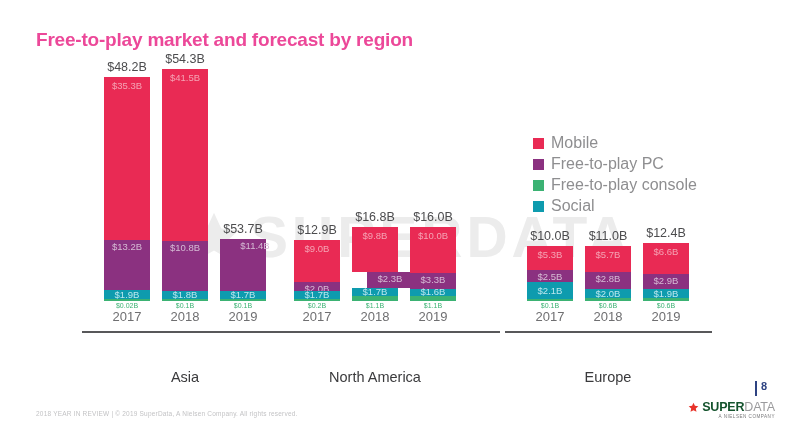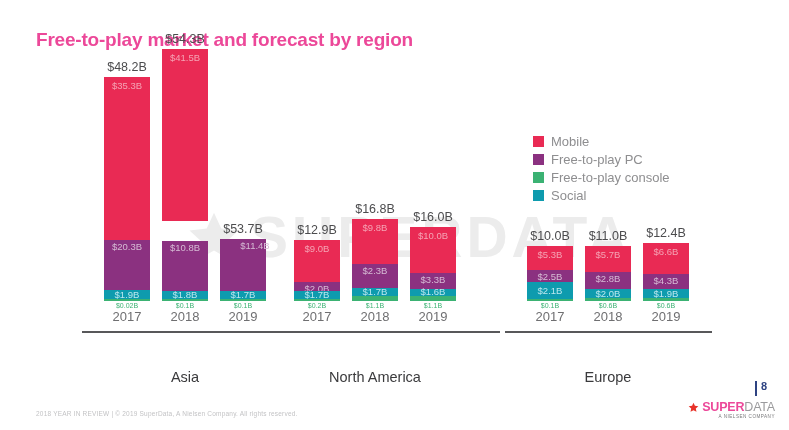--- a/index.html
+++ b/index.html
@@ -101,21 +101,21 @@
   .legend{
     position:absolute;left:533px;top:134px;z-index:3;
   }
   .legend-row{
     display:flex;align-items:center;margin-bottom:3px;
   }
   .legend-swatch{
     width:11px;height:11px;margin-right:7px;flex:0 0 auto;
   }
   .legend-text{
-    font-size:13px;color:#8e8e90;white-space:nowrap;
+    font-size:16px;color:#8e8e90;white-space:nowrap;
   }
 
   
   .footer-text{
     position:absolute;left:36px;top:410px;
     font-size:6.5px;color:#c3c3c5;letter-spacing:0.2px;
     white-space:nowrap;
   }
   .page-num-wrap{
     position:absolute;right:22px;top:381px;
@@ -125,21 +125,21 @@
     width:2px;height:15px;background:#2E4382;margin-right:4px;
   }
   .page-num{
     font-size:11px;color:#2E4382;font-weight:bold;line-height:1;
   }
   .logo{
     position:absolute;right:14px;top:400px;
     display:flex;align-items:center;
   }
   .logo-star{width:11px;height:11px;color:#E8332A;margin-right:3px;flex:0 0 auto;}
-  .logo-super{font-size:12.5px;font-weight:bold;color:#ec4899;letter-spacing:-0.2px;}
+  .logo-super{font-size:12.5px;font-weight:bold;color:#14532d;letter-spacing:-0.2px;}
   .logo-data{font-size:12.5px;color:#9b9b9d;letter-spacing:-0.2px;}
   .logo-sub{
     position:absolute;right:14px;top:414px;
     font-size:4.6px;color:#7a7a7c;letter-spacing:0.5px;
     text-align:right;width:86px;
   }
 </style>
 </head>
 <body>
 
@@ -158,37 +158,37 @@
       <div class="axis-line" style="left: 82px; width: 203px;"></div>
       <div class="axis-line" style="left: 272px; width: 228px;"></div>
       <div class="axis-line" style="left: 505px; width: 207px;"></div>
       <div class="bar-wrap" style="left: 104px;">
         <div class="bar">
           <div class="total-label">$48.2B</div>
           <div class="seg mobile" style="height: 163.086px;">
             <span class="seg-label">$35.3B</span>
           </div>
           <div class="seg pc" style="height: 50.358px;">
-            <span class="seg-label">$20.3B</span>
+            <span class="seg-label">$13.2B</span>
           </div>
           <div class="seg social" style="height: 8.778px;">
             <span class="seg-label">$1.9B</span>
           </div>
           <div class="seg console" style="height: 2px;"></div>
           <div class="console-label">$0.02B</div>
           <div class="year-label">2017</div>
         </div>
       </div>
       <div class="bar-wrap" style="left: 162px;">
         <div class="bar">
           <div class="total-label">$54.3B</div>
           <div class="seg mobile" style="height: 172px;">
             <span class="seg-label">$41.5B</span>
           </div>
-          <div class="seg pc" style="height: 49.896px; margin-top: 20px;">
+          <div class="seg pc" style="height: 49.896px;">
             <span class="seg-label">$10.8B</span>
           </div>
           <div class="seg social" style="height: 8.316px;">
             <span class="seg-label">$1.8B</span>
           </div>
           <div class="seg console" style="height: 2px;"></div>
           <div class="console-label">$0.1B</div>
           <div class="year-label">2018</div>
         </div>
       </div>
@@ -223,21 +223,21 @@
           <div class="console-label">$0.2B</div>
           <div class="year-label">2017</div>
         </div>
       </div>
       <div class="bar-wrap" style="left: 352px;">
         <div class="bar">
           <div class="total-label">$16.8B</div>
           <div class="seg mobile" style="height: 45.276px;">
             <span class="seg-label">$9.8B</span>
           </div>
-          <div class="seg pc" style="height: 24px;">
+          <div class="seg pc" style="height: 16px; margin-left: 15px;">
             <span class="seg-label">$2.3B</span>
           </div>
           <div class="seg social" style="height: 7.854px;">
             <span class="seg-label">$1.7B</span>
           </div>
           <div class="seg console" style="height: 5.082px;"></div>
           <div class="console-label">$1.1B</div>
           <div class="year-label">2018</div>
         </div>
       </div>
@@ -293,21 +293,21 @@
           <div class="year-label">2018</div>
         </div>
       </div>
       <div class="bar-wrap" style="left: 643px;">
         <div class="bar">
           <div class="total-label">$12.4B</div>
           <div class="seg mobile" style="height: 30.492px;">
             <span class="seg-label">$6.6B</span>
           </div>
           <div class="seg pc" style="height: 15.708px;">
-            <span class="seg-label">$4.3B</span>
+            <span class="seg-label">$2.9B</span>
           </div>
           <div class="seg social" style="height: 8.778px;">
             <span class="seg-label">$1.9B</span>
           </div>
           <div class="seg console" style="height: 2.772px;"></div>
           <div class="console-label">$0.6B</div>
           <div class="year-label">2019</div>
         </div>
       </div>
       <div class="region-label" style="left: 608px;">Europe</div>

